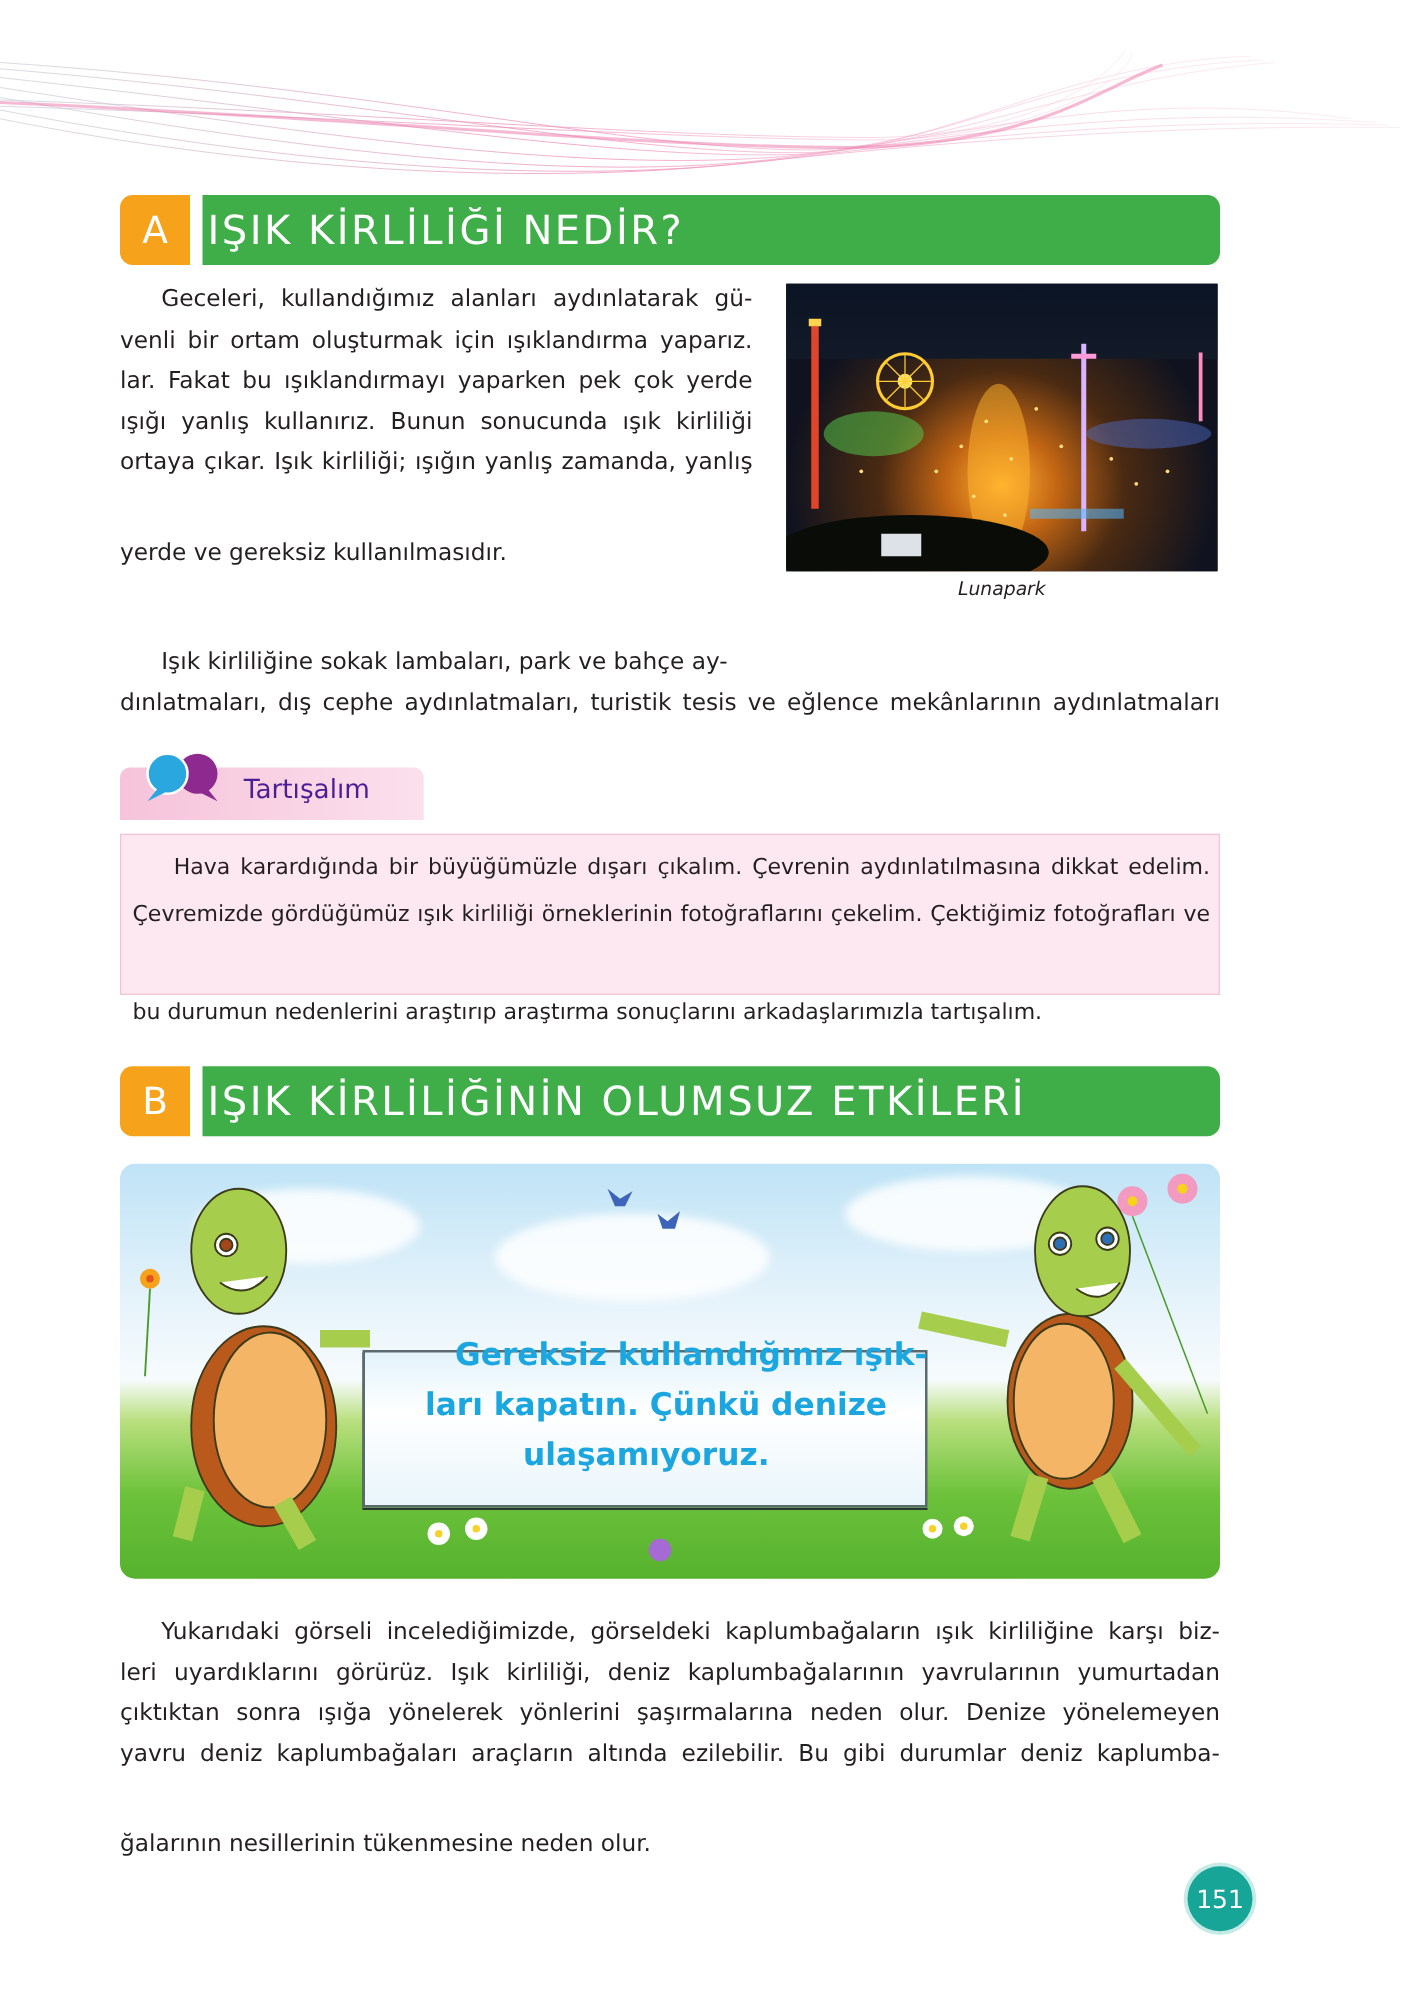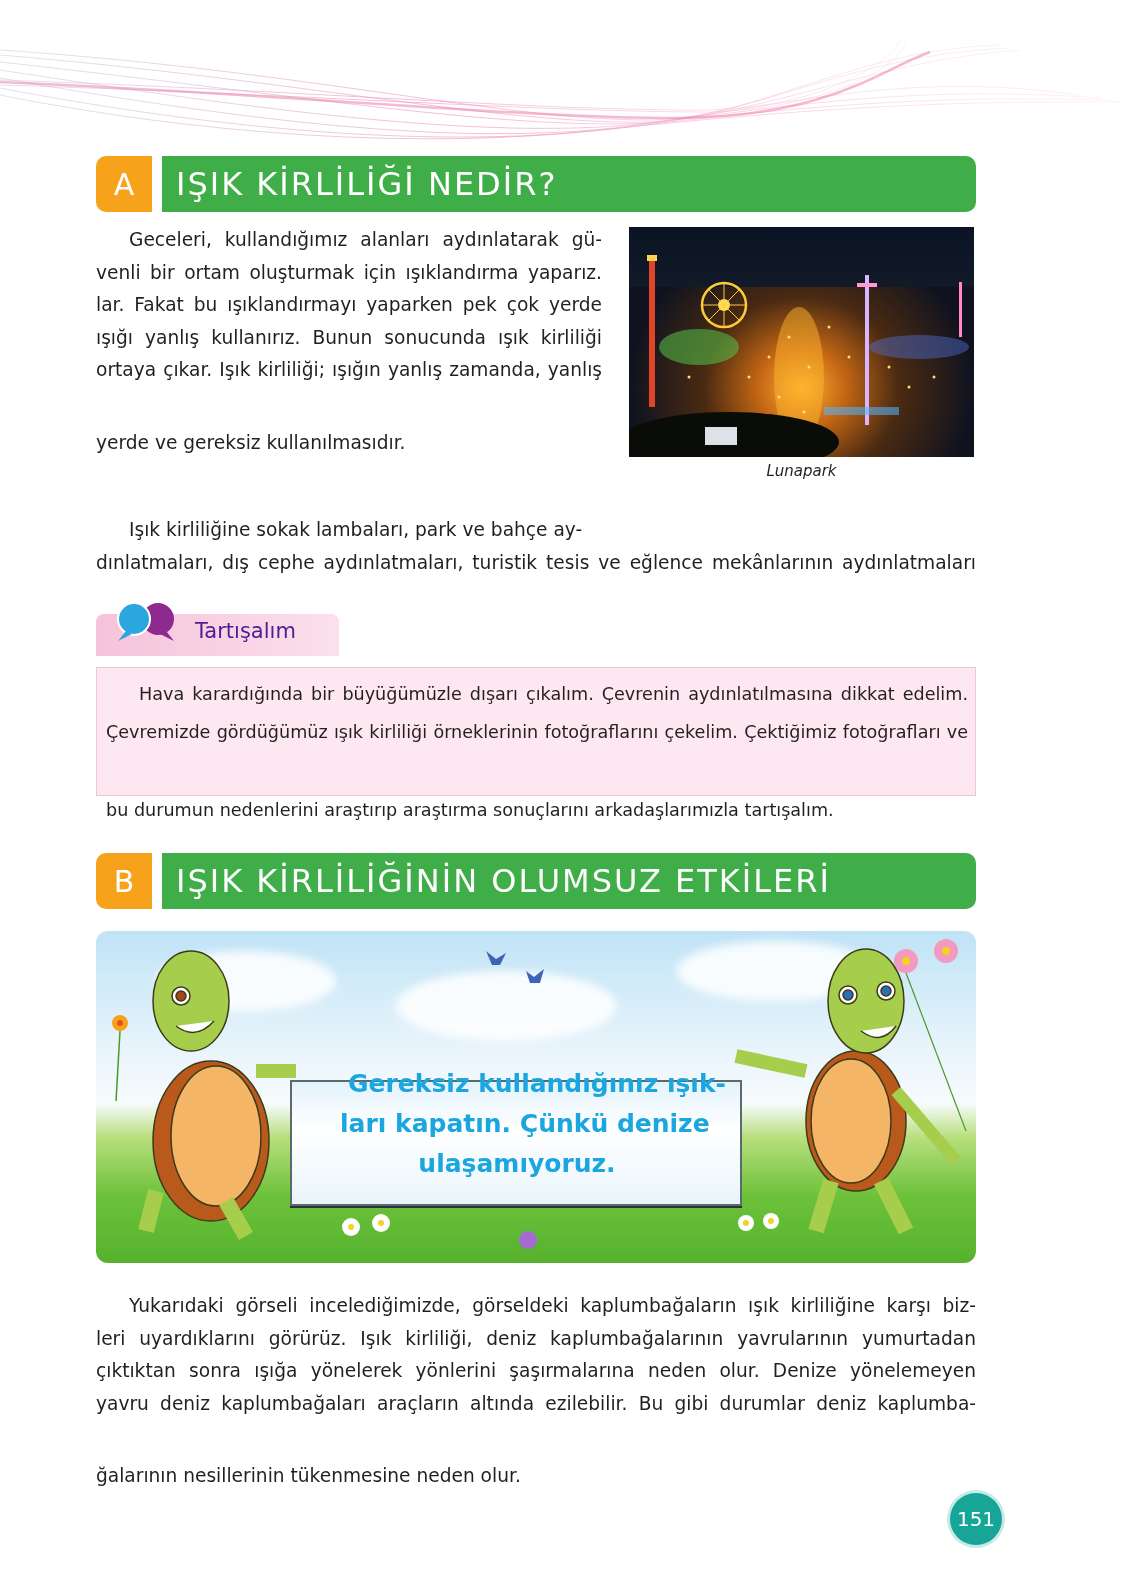--- a/index.html
+++ b/index.html
@@ -6,21 +6,21 @@
   html, body { width: 1123px; height: 1594px; background: #ffffff; overflow: hidden; }
   body { position: relative; font-family: "DejaVu Sans", sans-serif; color: #231f20; }
 
   .wave { position: absolute; left: 0; top: 0; width: 1123px; height: 150px; }
 
   .section-header { position: absolute; left: 96px; width: 880px; height: 56px; display: flex; }
   .section-letter { width: 56px; height: 56px; background: #f7a21b; border-radius: 10px 0 0 10px;
     color: #fff; font-family: "DejaVu Sans", sans-serif; font-size: 30px; display: flex; align-items: center; justify-content: center; }
   .section-gap { width: 10px; background: #fff; }
   .section-title-bar { flex: 1; background: #3fae49; border-radius: 0 10px 10px 0; color: #fff;
-    font-family: "DejaVu Sans", sans-serif; font-size: 32px; letter-spacing: 2px; display: flex; align-items: center; padding-left: 14px;
+    font-family: "DejaVu Sans", sans-serif; font-size: 32px; letter-spacing: 2px; display: flex; align-items: center; padding-left: 4px;
     font-weight: normal; transform-origin: left center; }
 
   .body-text { position: absolute; font-family: "DejaVu Sans", sans-serif; font-size: 18.6px; line-height: 32.6px; color: #231f20; text-align: justify; }
   .j-line { display: block; text-align: justify; text-align-last: justify; white-space: nowrap; }
   .j-last { display: block; text-align: left; margin-top: 40px; }
 
   .photo { position: absolute; left: 629px; top: 227px; width: 345px; height: 230px; overflow: hidden;
     background: radial-gradient(ellipse at 50% 70%, #ffb030 0%, #c36614 18%, #4a2a12 40%, #10131f 70%),
       linear-gradient(#0c1526 0%, #131c2c 35%, #2c1c10 60%, #0e0c07 100%); }
   .photo-sky { position: absolute; left: 0; top: 0; width: 100%; height: 60px; background: linear-gradient(#0b1424, #121a28); }
@@ -212,21 +212,21 @@
       <path d="M765 100 Q 785 115 800 95" fill="#fff"></path>
       <path d="M640 125 L 710 140" stroke="#a7cd4c" stroke-width="14"></path>
       <path d="M800 160 L 860 230" stroke="#a7cd4c" stroke-width="12"></path>
       <path d="M735 250 L 720 300" stroke="#a7cd4c" stroke-width="16"></path>
       <path d="M785 250 L 810 300" stroke="#a7cd4c" stroke-width="16"></path>
     </g>
   </svg>
 </div>
 <div class="banner"></div>
 <div class="banner-text">
-  <div style="padding-left:40px;">Gereksiz kullandığınız ışık-</div>
+  <div style="padding-left:40px;text-align:right;">Gereksiz kullandığınız ışık-</div>
   <div style="text-align:left; padding-left:48px;">ları kapatın. Çünkü denize</div>
   <div>ulaşamıyoruz.</div>
 </div>
 
 <div class="body-text" style="left:96px; top:1290px; width:880px;">
   <span class="j-line" style="padding-left:33px;">Yukarıdaki görseli incelediğimizde, görseldeki kaplumbağaların ışık kirliliğine karşı biz-</span>
   <span class="j-line">leri uyardıklarını görürüz. Işık kirliliği, deniz kaplumbağalarının yavrularının yumurtadan</span>
   <span class="j-line">çıktıktan sonra ışığa yönelerek yönlerini şaşırmalarına neden olur. Denize yönelemeyen</span>
   <span class="j-line">yavru deniz kaplumbağaları araçların altında ezilebilir. Bu gibi durumlar deniz kaplumba-</span>
   <span class="j-last">ğalarının nesillerinin tükenmesine neden olur.</span>

